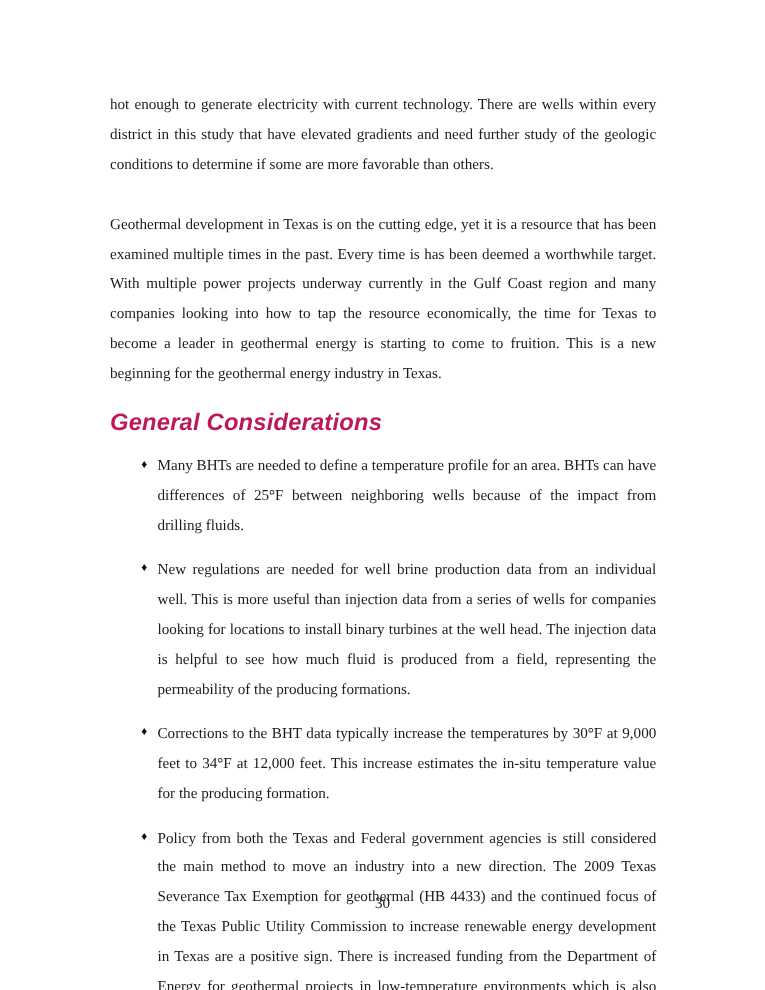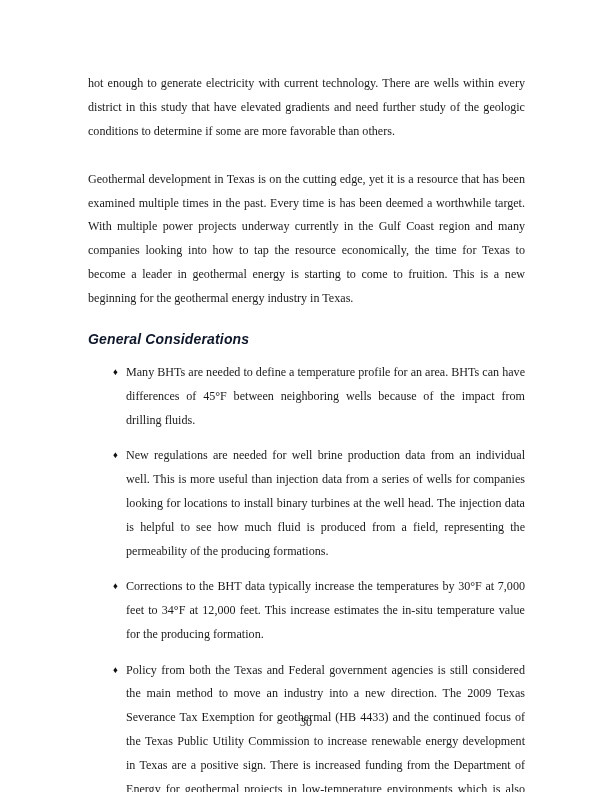--- a/index.html
+++ b/index.html
@@ -43,24 +43,24 @@
   }
 
   .para-gap {
     height: 23.9px;
   }
 
   h2.section-heading {
     margin: 0;
     padding: 0;
     font-family: "Liberation Sans", "DejaVu Sans", sans-serif;
-    font-size: 14px;
+    font-size: 19px;
     font-weight: bold;
     font-style: italic;
-    color: #0f172a;
+    color: #be185d;
     letter-spacing: 0.15px;
     line-height: 16px;
   }
 
   .heading-space-before {
     height: 20px;
   }
 
   .heading-space-after {
     height: 14px;
@@ -129,31 +129,31 @@
     <div class="heading-space-before"></div>
 
     <h2 class="section-heading">General Considerations</h2>
 
     <div class="heading-space-after"></div>
 
     <ul class="bullet-list">
 
       <li class="bullet-item">
         <span class="bullet-marker">♦</span>
-        <span class="bullet-text">Many BHTs are needed to define a temperature profile for an area.  BHTs can have differences of 45°F between neighboring wells because of the impact from drilling fluids.</span>
+        <span class="bullet-text">Many BHTs are needed to define a temperature profile for an area.  BHTs can have differences of 25°F between neighboring wells because of the impact from drilling fluids.</span>
       </li>
 
       <li class="bullet-item">
         <span class="bullet-marker">♦</span>
         <span class="bullet-text">New regulations are needed for well brine production data from an individual well.  This is more useful than injection data from a series of wells for companies looking for locations to install binary turbines at the well head.  The injection data is helpful to see how much fluid is produced from a field, representing the permeability of the producing formations.</span>
       </li>
 
       <li class="bullet-item">
         <span class="bullet-marker">♦</span>
-        <span class="bullet-text">Corrections to the BHT data typically increase the temperatures by 30°F at 7,000 feet to 34°F at 12,000 feet.  This increase estimates the in-situ temperature value for the producing formation.</span>
+        <span class="bullet-text">Corrections to the BHT data typically increase the temperatures by 30°F at 9,000 feet to 34°F at 12,000 feet.  This increase estimates the in-situ temperature value for the producing formation.</span>
       </li>
 
       <li class="bullet-item">
         <span class="bullet-marker">♦</span>
         <span class="bullet-text">Policy from both the Texas and Federal government agencies is still considered the main method to move an industry into a new direction.  The 2009 Texas Severance Tax Exemption for geothermal (HB 4433) and the continued focus of the Texas Public Utility Commission to increase renewable energy development in Texas are a positive sign.  There is increased funding from the Department of Energy for geothermal projects in low-temperature environments which is also making a difference.</span>
       </li>
 
     </ul>
 
   </div>

